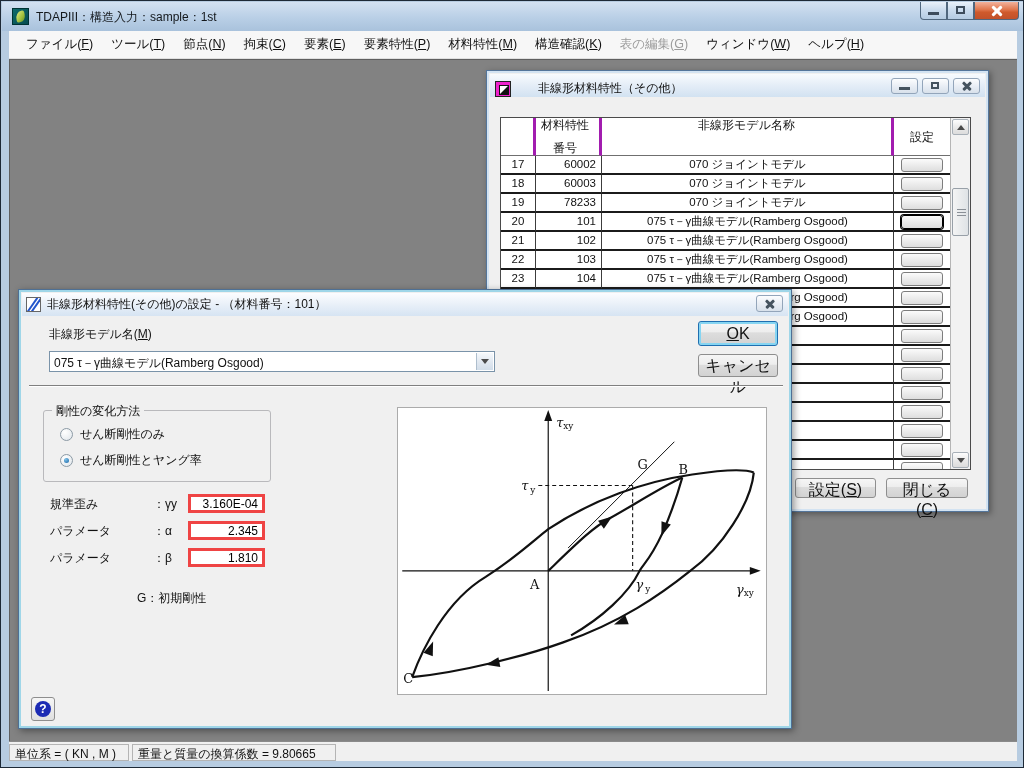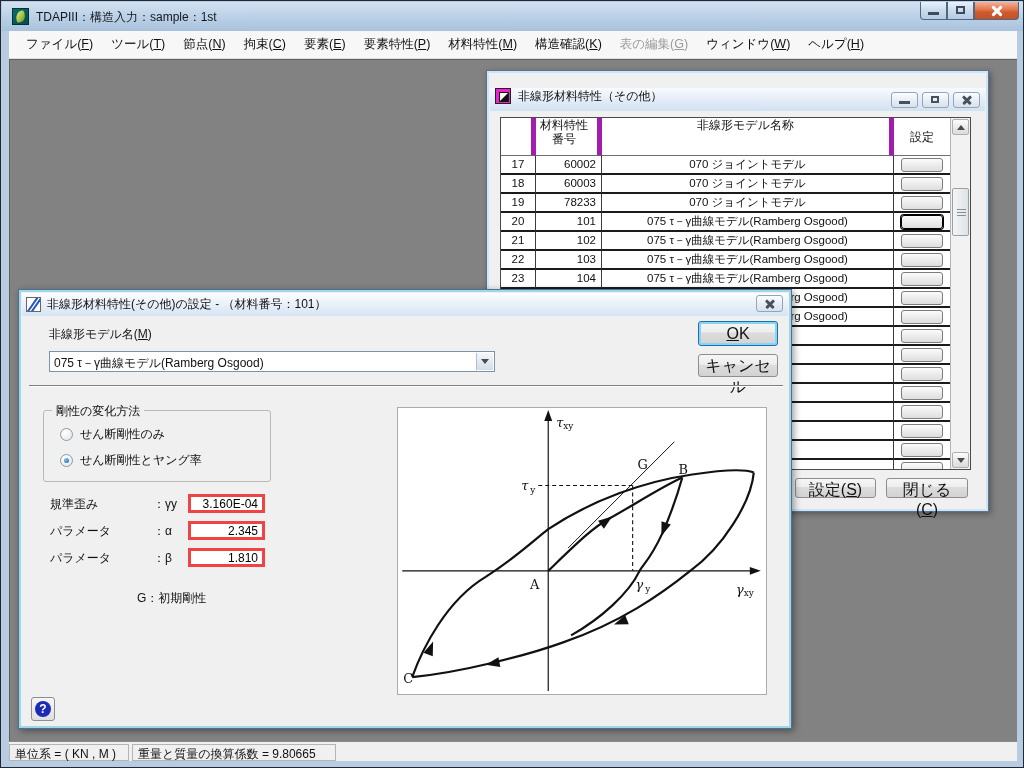--- a/index.html
+++ b/index.html
@@ -32,37 +32,37 @@
     display:flex;align-items:center;padding-left:8px;border-bottom:1px solid #e0e0e0;}
   .menu-item{padding:19px 9px;white-space:nowrap;cursor:default;font-size:12.5px;}
   .menu-item.disabled{color:#9b9b9b;}
   .menu-item u{text-decoration:underline;}
   
   .mdi{position:absolute;left:8px;top:58px;width:1008px;height:682px;background:#828282;
     border-top:1px solid #5f5f5f;border-left:1px solid #5f5f5f;overflow:hidden;}
   
   .matwin{position:absolute;left:476px;top:10px;width:503px;height:442px;background:#f0f0f0;
     border:1px solid #54759a;box-shadow:inset 0 0 0 2px #d3e3f2, 2px 2px 6px rgba(0,0,0,.35);}
-  .mtitle{position:absolute;left:3px;top:17px;right:3px;height:23px;
-    background:linear-gradient(#f8fbfe,#e4edf7 50%,#d2e2f1);display:flex;align-items:flex-start;}
+  .mtitle{position:absolute;left:3px;top:3px;right:3px;height:23px;
+    background:linear-gradient(#f8fbfe,#e4edf7 50%,#d2e2f1);display:flex;align-items:flex-end;gap:20px;}
   .micon{position:relative;width:16px;height:16px;margin-left:5px;background:#ee22cc;border:1px solid #222;}
   .micon:before{content:"";position:absolute;left:3px;top:3px;width:8px;height:8px;border:1px solid #111;
     background:linear-gradient(135deg,#fff 49%,#111 51%);}
   .mtext{margin-left:7px;white-space:nowrap;}
   .mbtns{position:absolute;right:5px;top:4px;display:flex;gap:4px;}
   .cbtn{position:relative;width:27px;height:16px;border:1px solid #93a5ba;border-radius:3px;
     background:linear-gradient(#fcfdfe,#e9eef5 50%,#d8e1eb);}
   .cbtn .g-min{left:7px;bottom:3px;background:#45535f;}
   .cbtn .g-max{left:8px;top:3px;width:8px;height:7px;border-color:#45535f;}
   
   .mtable{position:absolute;left:13px;top:46px;width:471px;height:353px;background:#fff;
     border:1px solid #4a4a4a;overflow:hidden;}
   .thead{display:flex;height:38px;background:#fff;}
-  .thead .c{border-right:5px solid #a21caf;border-bottom:1px solid #6f6f6f;
-    display:flex;flex-direction:column;align-items:center;justify-content:flex-start;line-height:14px;}
+  .thead .c{border-right:3px solid #a21caf;border-bottom:1px solid #6f6f6f;
+    display:flex;flex-direction:column;align-items:center;justify-content:space-between;line-height:14px;}
   .tbody{position:absolute;left:0;top:38px;right:20px;bottom:0;overflow:hidden;}
   .trow{display:flex;height:19px;background:#fff;}
   .trow .c{border-right:1px solid #3c3c3c;border-bottom:2px solid #1b1b1b;
     font-size:11.5px;line-height:16px;overflow:hidden;white-space:nowrap;}
   .c.rn{width:35px;text-align:center;}
   .c.num{width:66px;text-align:right;padding-right:5px;}
   .c.mod{width:292px;text-align:center;}
   .c.set{width:56px;border-right:none!important;display:flex;align-items:center;justify-content:center;}
   .thead .c.set{border-right:none;}
   .setbtn{width:42px;height:14px;border:1px solid #7d7d7d;border-radius:3px;

